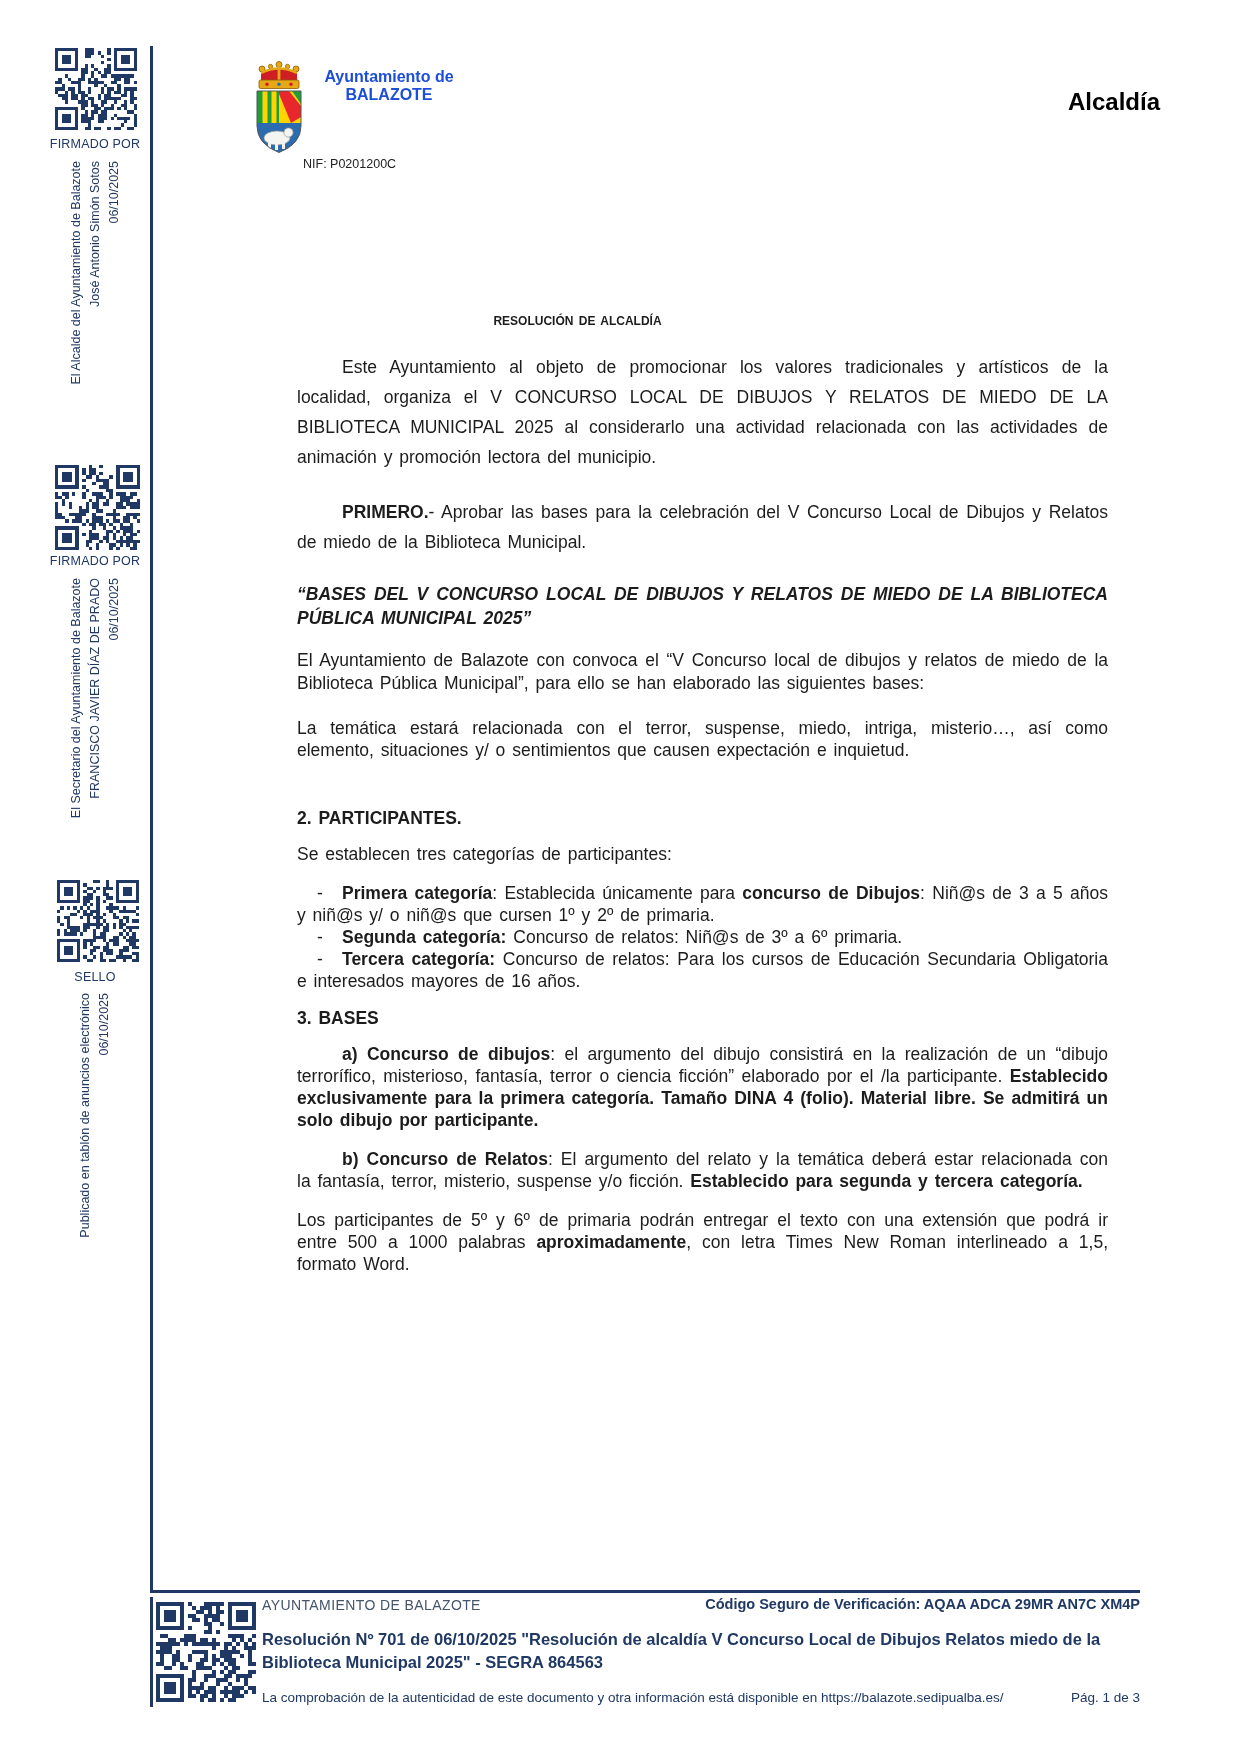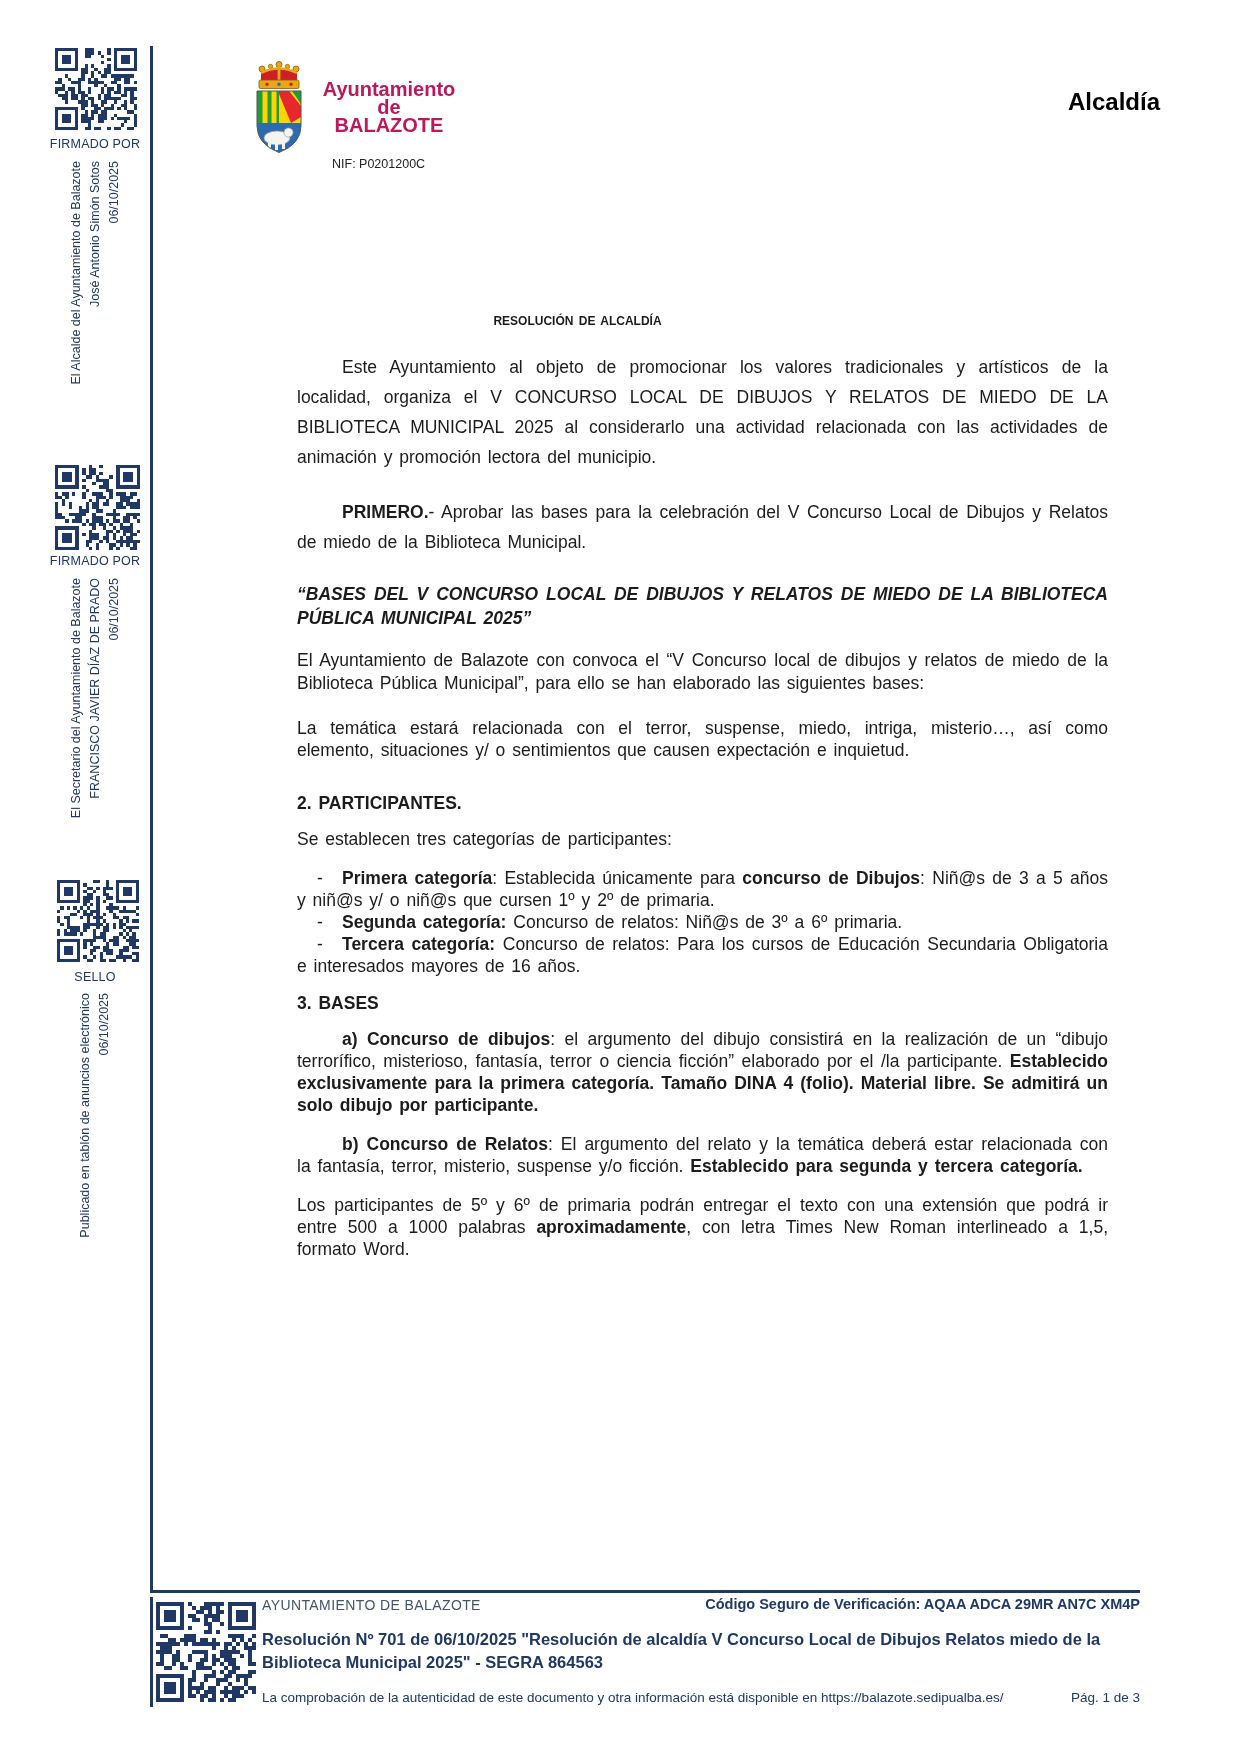--- a/index.html
+++ b/index.html
@@ -20,37 +20,37 @@
          color:var(--navy);font-size:12.5px;line-height:19px;text-align:right;}
   .vtext div{white-space:nowrap;}
   .sb0 .qr{left:55px;top:48px;}   .sb0 .cap{top:137px;} .sb0 .vtext{left:67px;top:161px;width:232px;}
   .sb1 .qr{left:55px;top:465px;}  .sb1 .cap{top:554px;} .sb1 .vtext{left:67px;top:578px;width:250px;}
   .sb2 .qr{left:57px;top:880px;}  .sb2 .cap{top:970px;text-align:center;} .sb2 .vtext{left:76px;top:993px;width:258px;}
 
   .vline{position:absolute;left:150px;top:46px;width:3px;height:1546px;background:var(--navy);}
 
   
   .crest{position:absolute;left:250px;top:56px;}
-  .orgname{position:absolute;left:318px;top:80px;width:142px;text-align:center;
-           font-weight:700;font-size:20px;line-height:18px;color:#be185d;}
-  .nif{position:absolute;left:332px;top:157px;font-size:12.5px;color:#222;}
+  .orgname{position:absolute;left:318px;top:68px;width:142px;text-align:center;
+           font-weight:700;font-size:16px;line-height:18px;color:#1d4ed8;}
+  .nif{position:absolute;left:303px;top:157px;font-size:12.5px;color:#222;}
   .dept{position:absolute;right:80px;top:88px;font-size:24px;font-weight:700;color:#000;}
 
   
   #main{position:absolute;left:297px;top:284px;width:811px;font-size:17.5px;
         color:var(--body);word-spacing:2px;}
   #main .b{text-align:justify;}
   .b-title{font-weight:700;text-align:center !important;padding-right:250px;
            margin-top:30px;margin-bottom:24px;font-size:12px;}
   .b-intro{line-height:30px;margin-bottom:25px;}
   .indent{text-indent:45px;}
   .b-hbi{font-weight:700;font-style:italic;line-height:24px;margin-bottom:19px;}
   .b-pit{line-height:23px;margin-bottom:22px;}
   .b-h{font-weight:700;margin:4px 0 14px 0;text-align:left !important;}
-  .gap-top{margin-top:32px;}
+  .gap-top{margin-top:47px;}
   .b-p{line-height:22px;margin-bottom:17px;}
   .tight{margin-bottom:0 !important;}
   .b-list{line-height:22px;margin-bottom:16px;}
   .li{text-indent:20px;text-align:justify;}
   .dash{display:inline-block;width:25px;text-indent:0;}
   .rb{font-weight:700;}
 
   
   .fline{position:absolute;left:150px;top:1590px;width:990px;height:3px;background:var(--navy);}
   .fstub{position:absolute;left:150px;top:1597px;width:3px;height:110px;background:var(--navy);}

